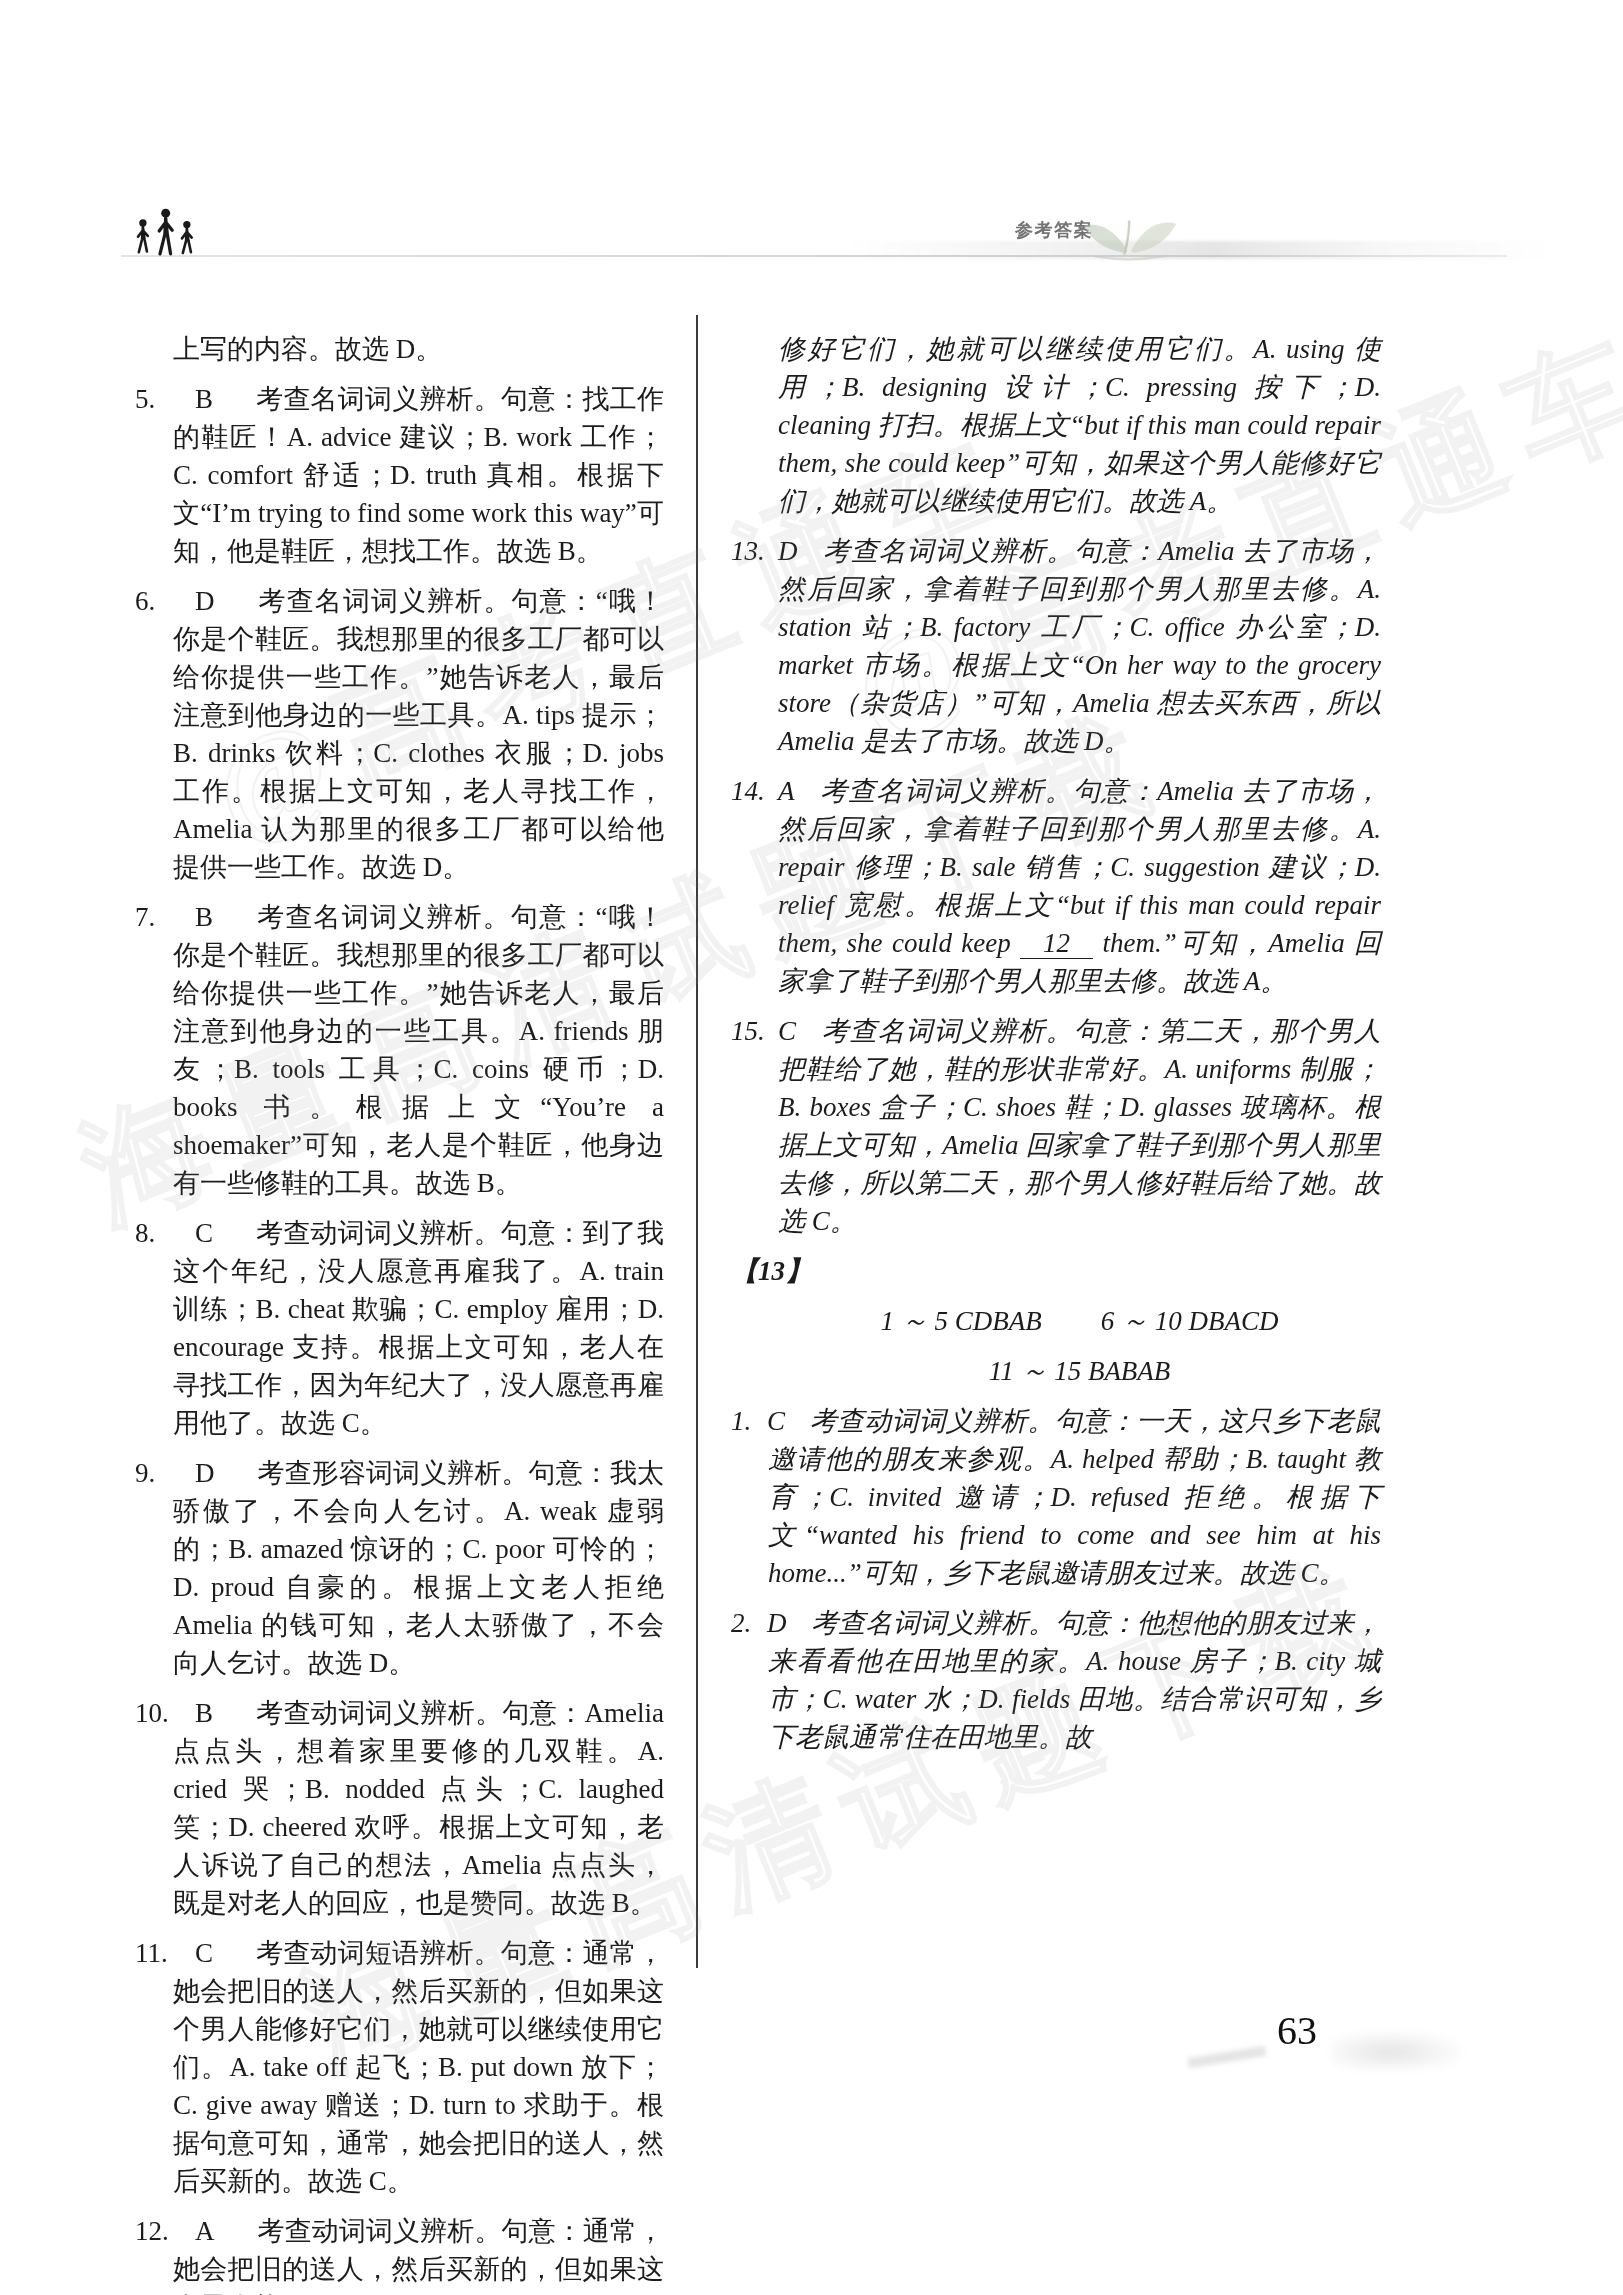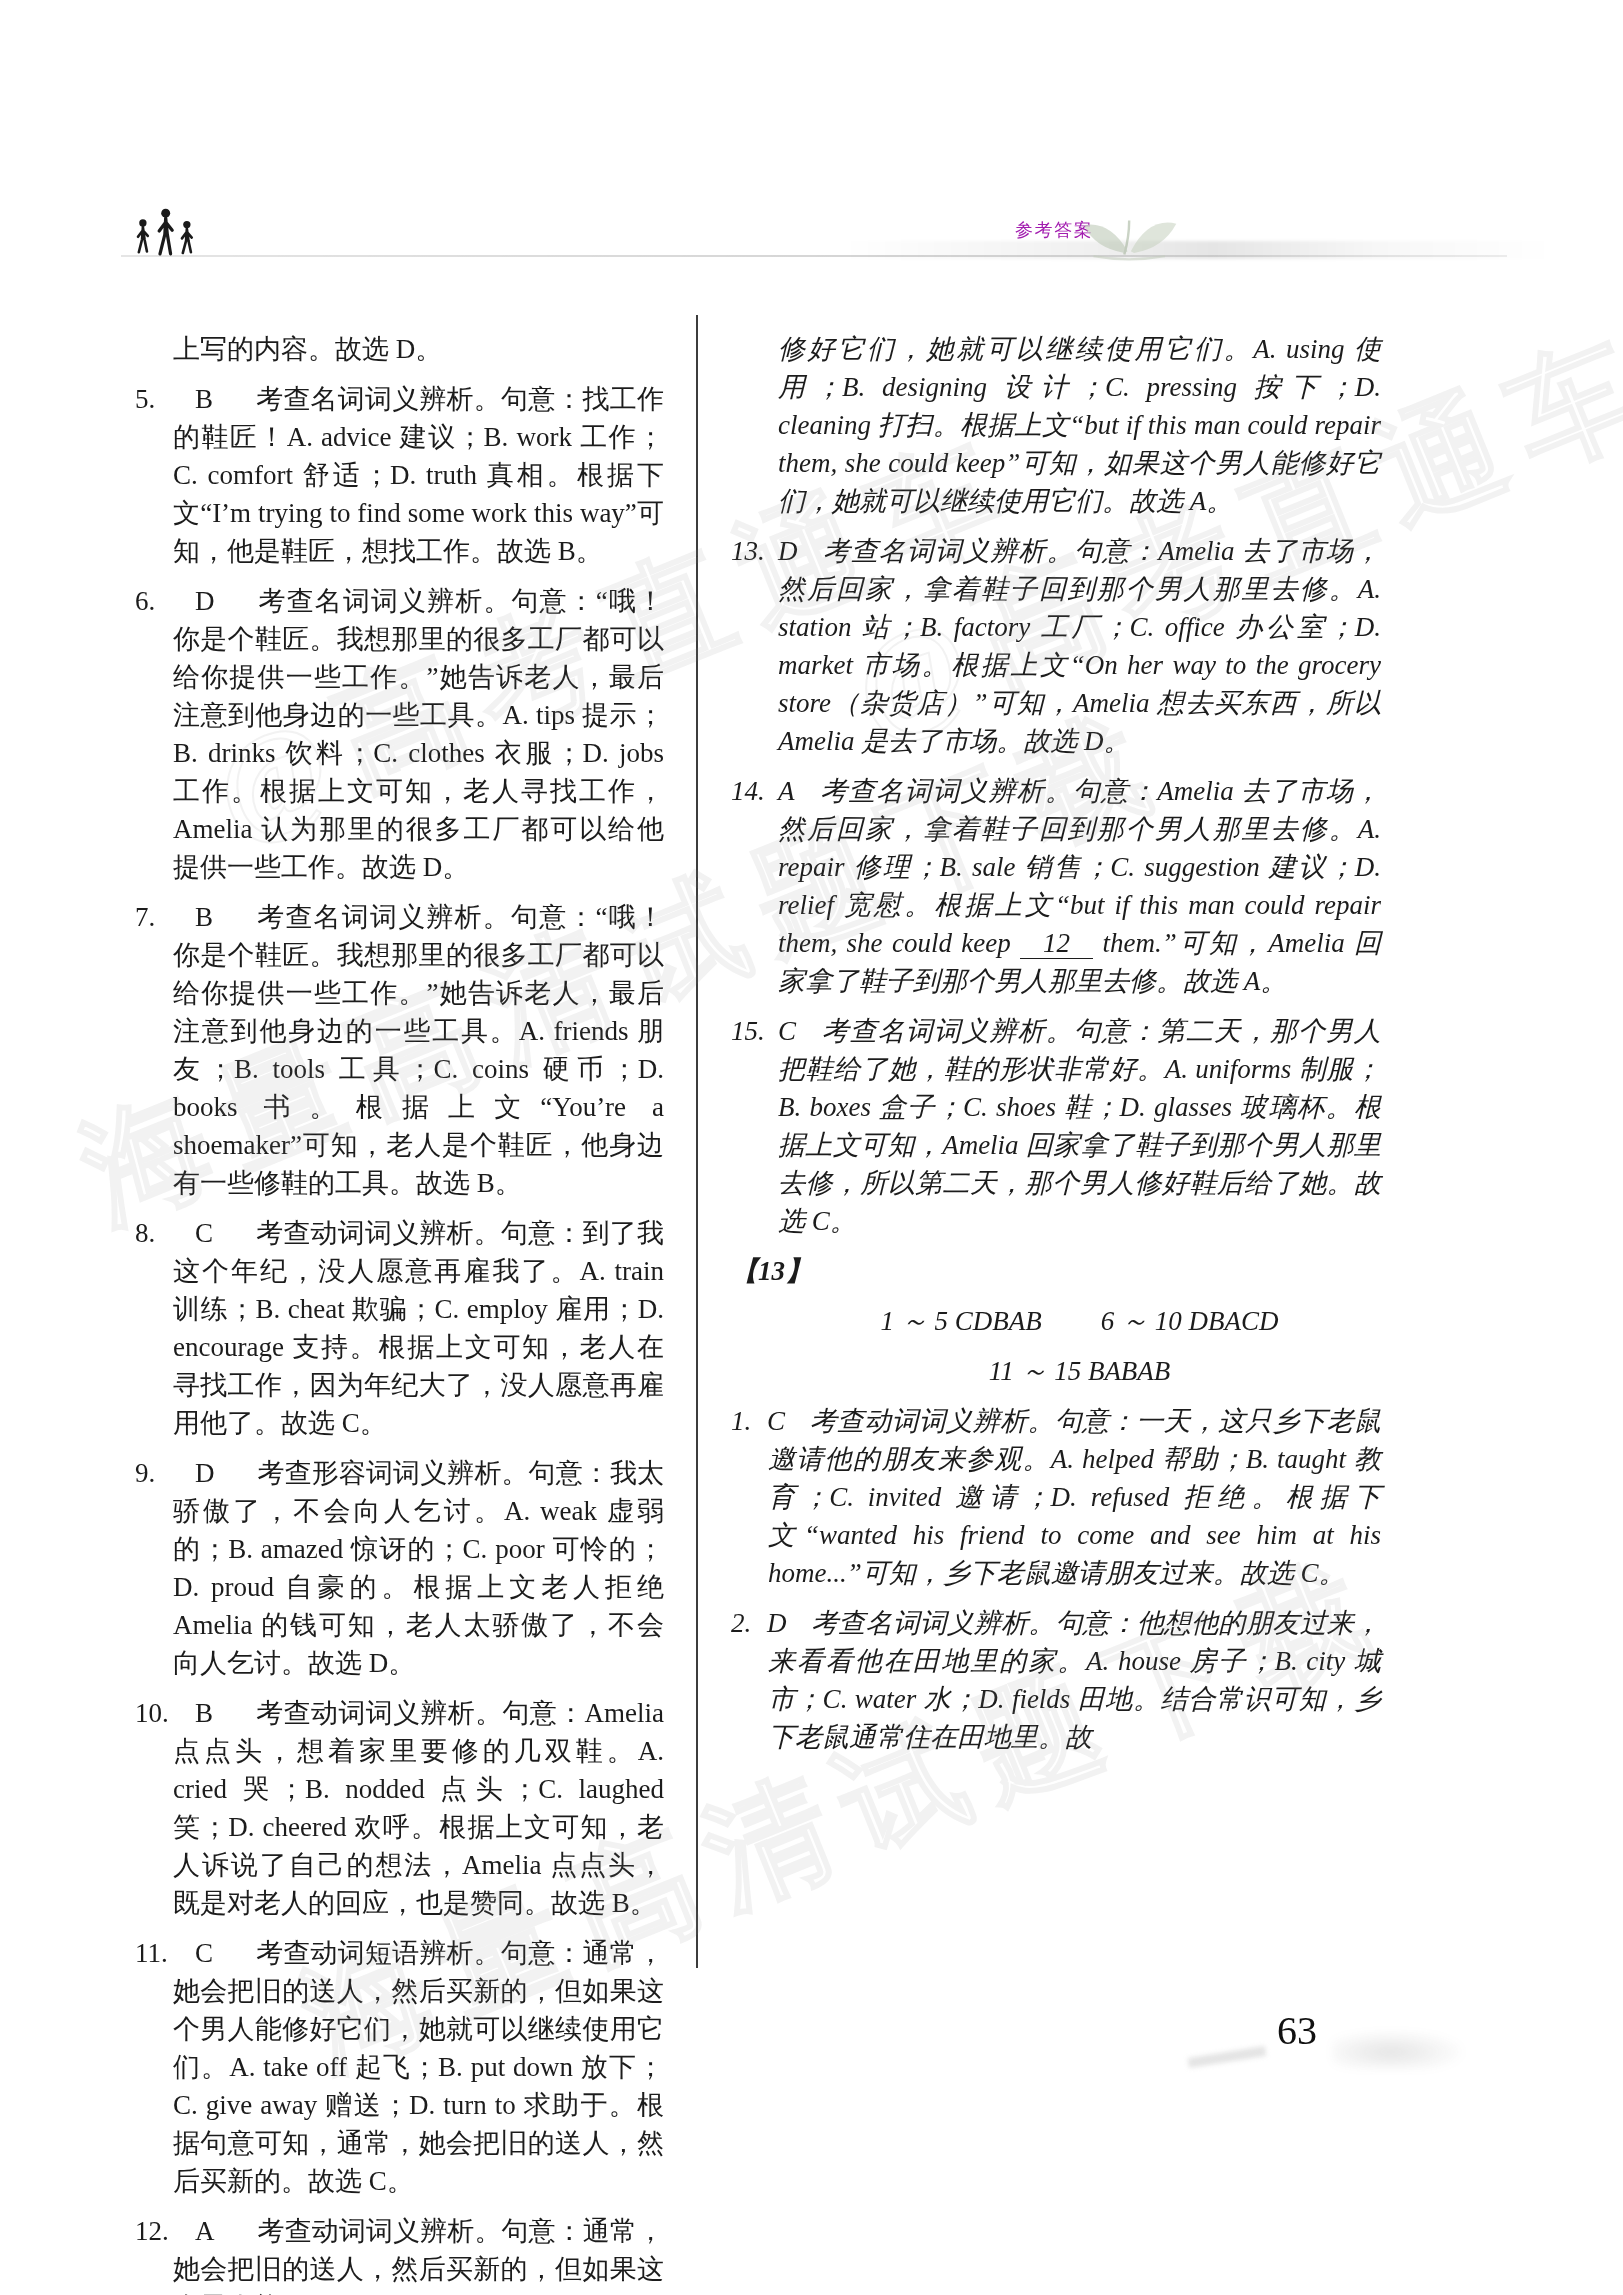--- a/index.html
+++ b/index.html
@@ -18,21 +18,21 @@
     position:absolute;left:843px;top:241px;width:712px;height:18px;
     background:linear-gradient(90deg,rgba(0,0,0,0) 0%,rgba(0,0,0,0.06) 35%,rgba(0,0,0,0.10) 52%,rgba(0,0,0,0.03) 75%,rgba(0,0,0,0) 100%);
     filter:blur(1.6px);
   }
   .header-line{
     position:absolute;left:121px;top:255px;width:1386px;height:1.6px;
     background:linear-gradient(90deg,rgba(0,0,0,0.10),rgba(0,0,0,0.17) 55%,rgba(0,0,0,0.07));
   }
   .page-title{
     position:absolute;left:1015px;top:218px;
-    font-size:18px;font-weight:normal;letter-spacing:1.6px;color:#a21caf;
+    font-size:18px;font-weight:bold;letter-spacing:1.6px;color:#737373;
   }
   .leaf{position:absolute;left:1077px;top:209px;width:106px;height:52px;opacity:.55;}
   
   .col{
     position:absolute;top:318px;
     font-size:27px;line-height:38px;
     text-align:justify;
     color:#1c1c1c;
     z-index:2;
   }

